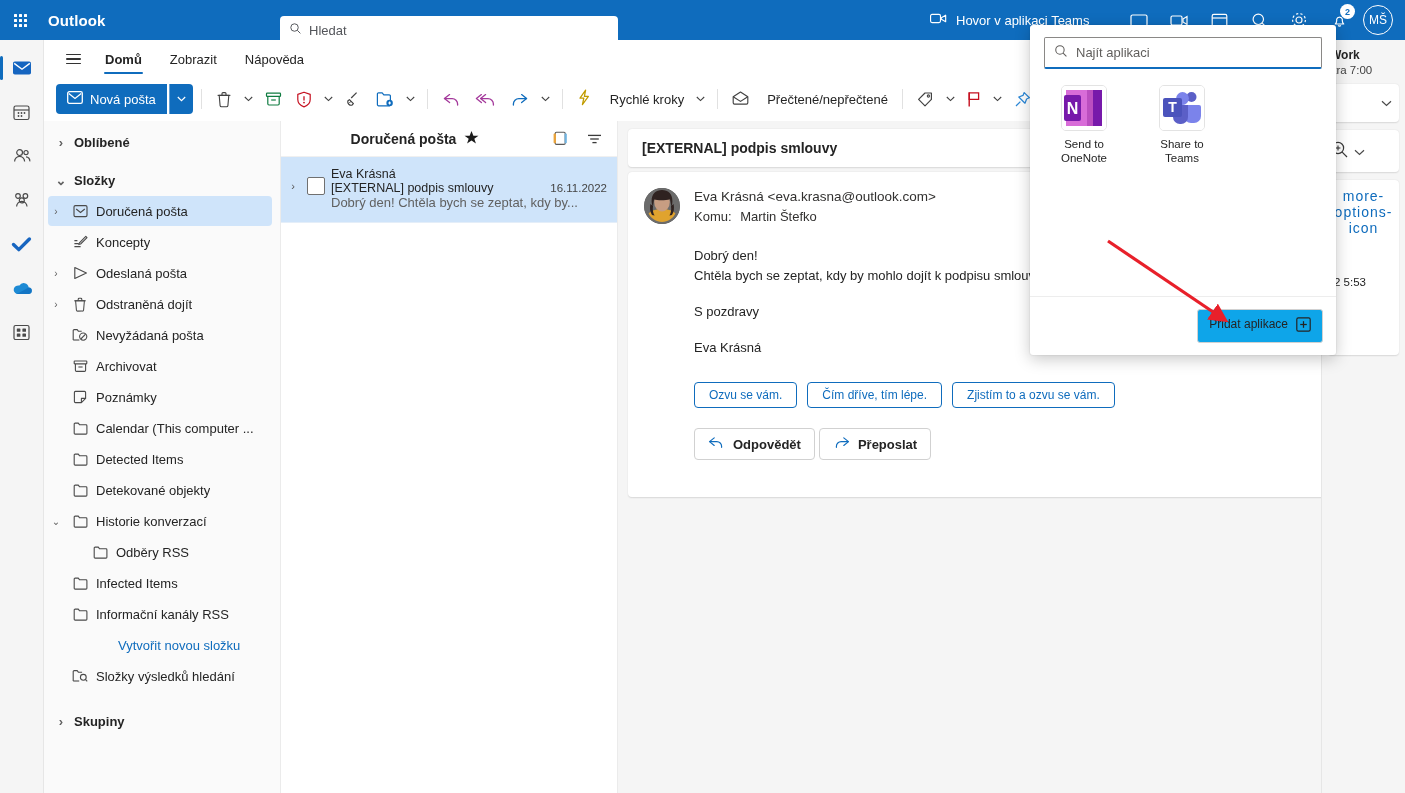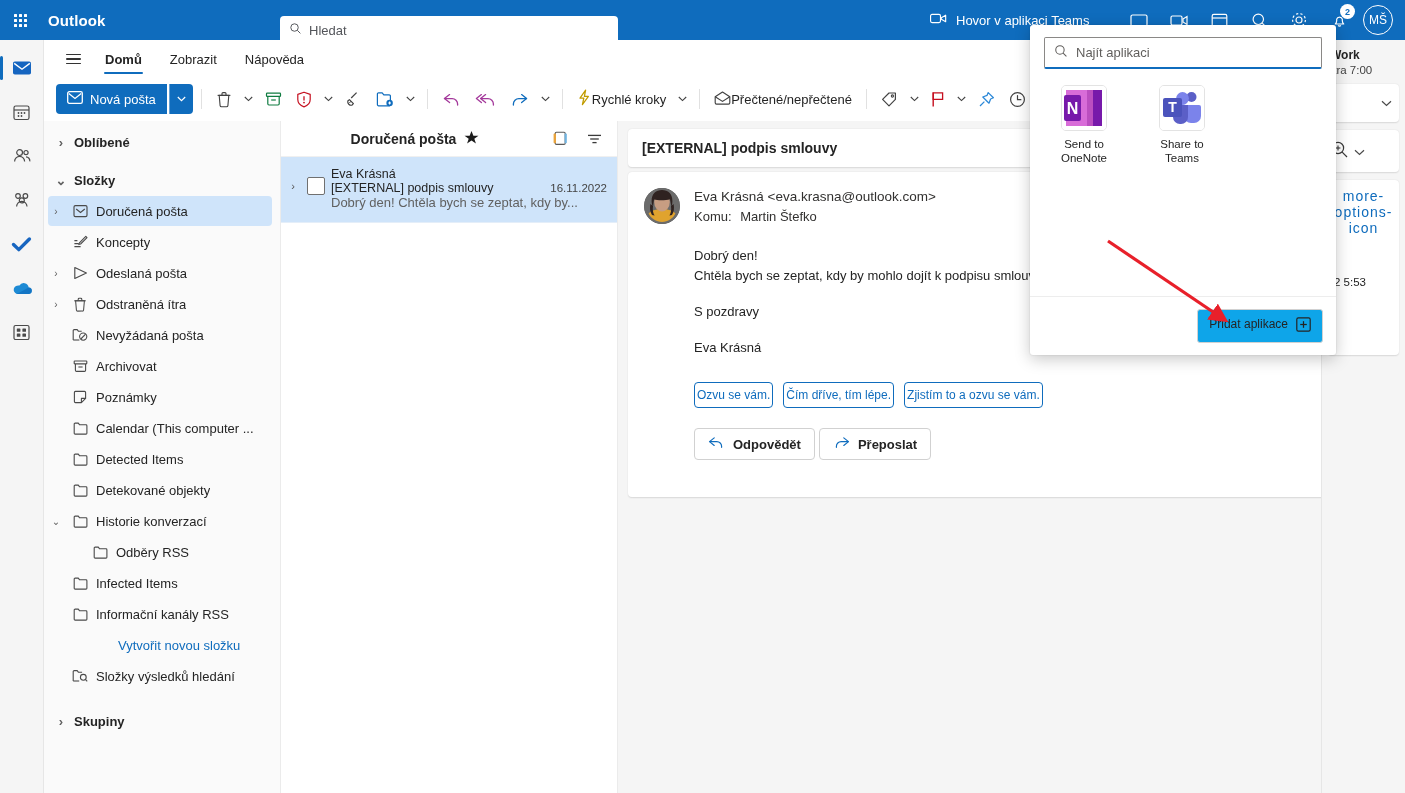--- a/index.html
+++ b/index.html
@@ -95,21 +95,21 @@
     height: 30px; border-radius: 4px 0 0 4px; padding: 0 11px; gap: 7px;
     font-size: 13px; cursor: pointer; white-space: nowrap;
   }
   .newmail-caret {
     background: #0f6cbd; color: #fff; height: 30px; width: 24px; border-radius: 0 4px 4px 0;
     display: flex; align-items: center; justify-content: center; cursor: pointer;
     border-left: 1px solid rgba(255,255,255,.35);
   }
   .cmd {
     display: flex; align-items: center; height: 30px; border-radius: 4px;
-    padding: 0 6px; gap: 0; cursor: pointer; font-size: 13px; color: #242424;
+    padding: 0 6px; gap: 18px; cursor: pointer; font-size: 13px; color: #242424;
     white-space: nowrap;
   }
   .caret-btn {
     width: 17px; height: 30px; display: flex; align-items: center; justify-content: center;
     cursor: pointer; border-radius: 3px;
   }
   .sep { width: 1px; height: 20px; background: #e1e1e1; margin: 0 6px; }
 
   
   .folders {
@@ -184,21 +184,21 @@
     background: #5a5a5a; position: relative;
   }
   .rd-meta { padding-top: 1px; }
   .rd-sender { font-size: 13.5px; color: #323130; margin-bottom: 5px; }
   .rd-to { font-size: 13px; color: #323130; }
   .rd-body { margin-top: 22px; margin-left: 50px; font-size: 13px; color: #242424; line-height: 20px; }
   .rd-body p { margin-bottom: 16px; }
   .sugg { display: flex; gap: 10px; margin-top: 24px; margin-left: 50px; }
   .sugg-chip {
     border: 1px solid #0f6cbd; color: #0f6cbd; border-radius: 4px; font-size: 12px;
-    padding: 5px 2px; cursor: pointer; background: #fff; white-space: nowrap;
+    padding: 5px 14px; cursor: pointer; background: #fff; white-space: nowrap;
   }
   .actions { display: flex; gap: 4px; margin-top: 20px; margin-left: 50px; }
   .act-btn {
     border: 1px solid #d1d1d1; background: #fff; border-radius: 4px; font-size: 13px;
     font-weight: bold; color: #242424; padding: 7px 13px; cursor: pointer;
     display: flex; align-items: center; gap: 8px;
   }
   .rd-more {
     position: absolute; right: 16px; top: 56px; color: #0f6cbd; font-size: 17px; cursor: pointer;
     letter-spacing: 1px;
@@ -643,21 +643,21 @@
 
     <div class="fitem" style="margin-left:4px">
       <span class="tw">›</span>
       <span class="fic">
           <svg width="14" height="15" viewBox="0 0 14 15">
             <path d="M2.6 3.8 h8.8 l-.8 9.2 a1.2 1.2 0 0 1-1.2 1.1 H4.6 a1.2 1.2 0 0 1-1.2-1.1 Z" fill="none" stroke="#4a4a4a" stroke-width="1.05"></path>
             <line x1="1.2" y1="3.8" x2="12.8" y2="3.8" stroke="#4a4a4a" stroke-width="1.05"></line>
             <path d="M5.2 3.8 V2.2 a.9 .9 0 0 1 .9-.9 h1.8 a.9 .9 0 0 1 .9 .9 v1.6" fill="none" stroke="#4a4a4a" stroke-width="1.05"></path>
           </svg>
         </span>
-      <span class="lbl">Odstraněná ítra</span>
+      <span class="lbl">Odstraněná dojít</span>
     </div>
 
     <div class="fitem" style="margin-left:4px">
       <span class="tw"></span>
       <span class="fic">
           <svg width="16" height="14" viewBox="0 0 16 14">
             <path d="M1.2 12 V2.6 a1 1 0 0 1 1-1 h3 l1.3 1.7 h3.2" fill="none" stroke="#4a4a4a" stroke-width="1.1" stroke-linejoin="round"></path>
             <path d="M1.2 12 h6.2" stroke="#4a4a4a" stroke-width="1.1"></path>
             <circle cx="11.2" cy="8.6" r="3.6" fill="none" stroke="#4a4a4a" stroke-width="1.1"></circle>
             <line x1="8.8" y1="11" x2="13.6" y2="6.2" stroke="#4a4a4a" stroke-width="1.1"></line>

